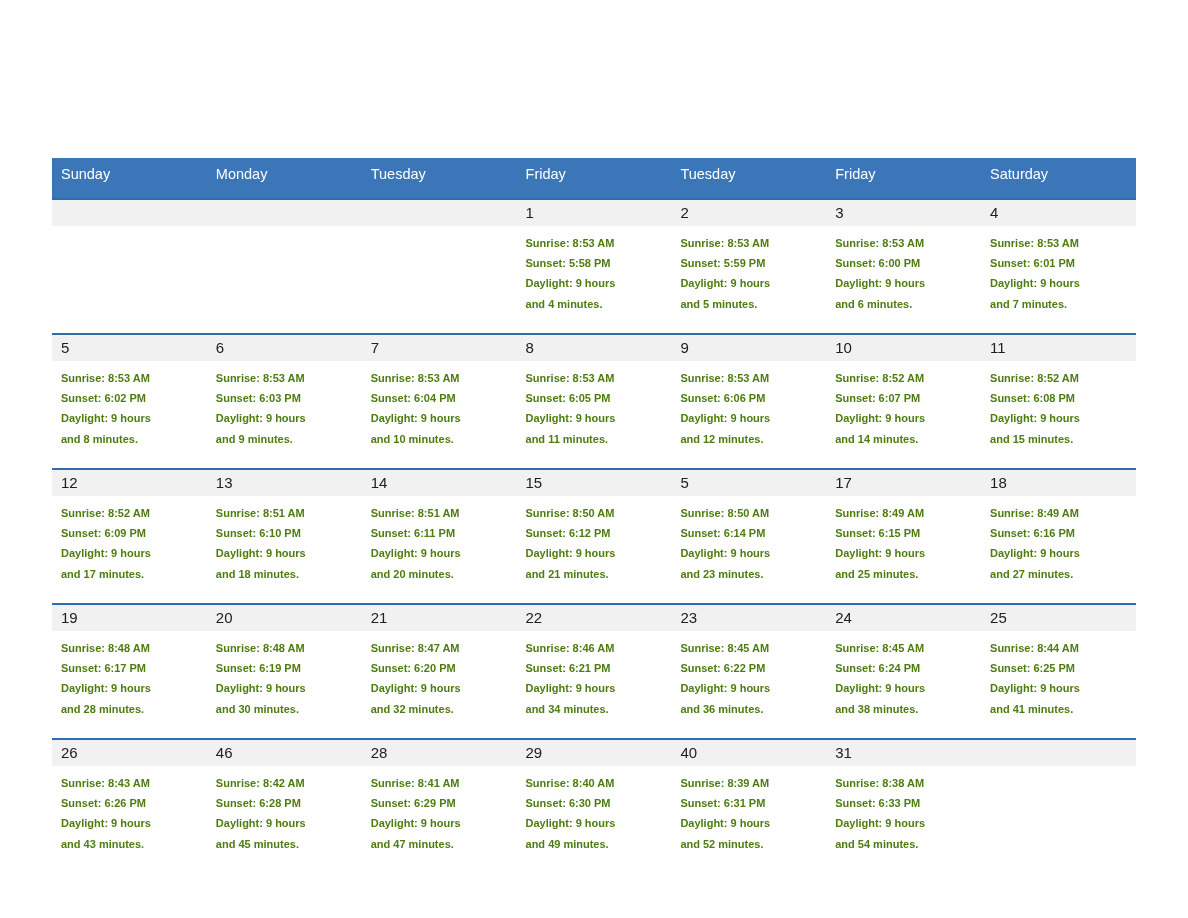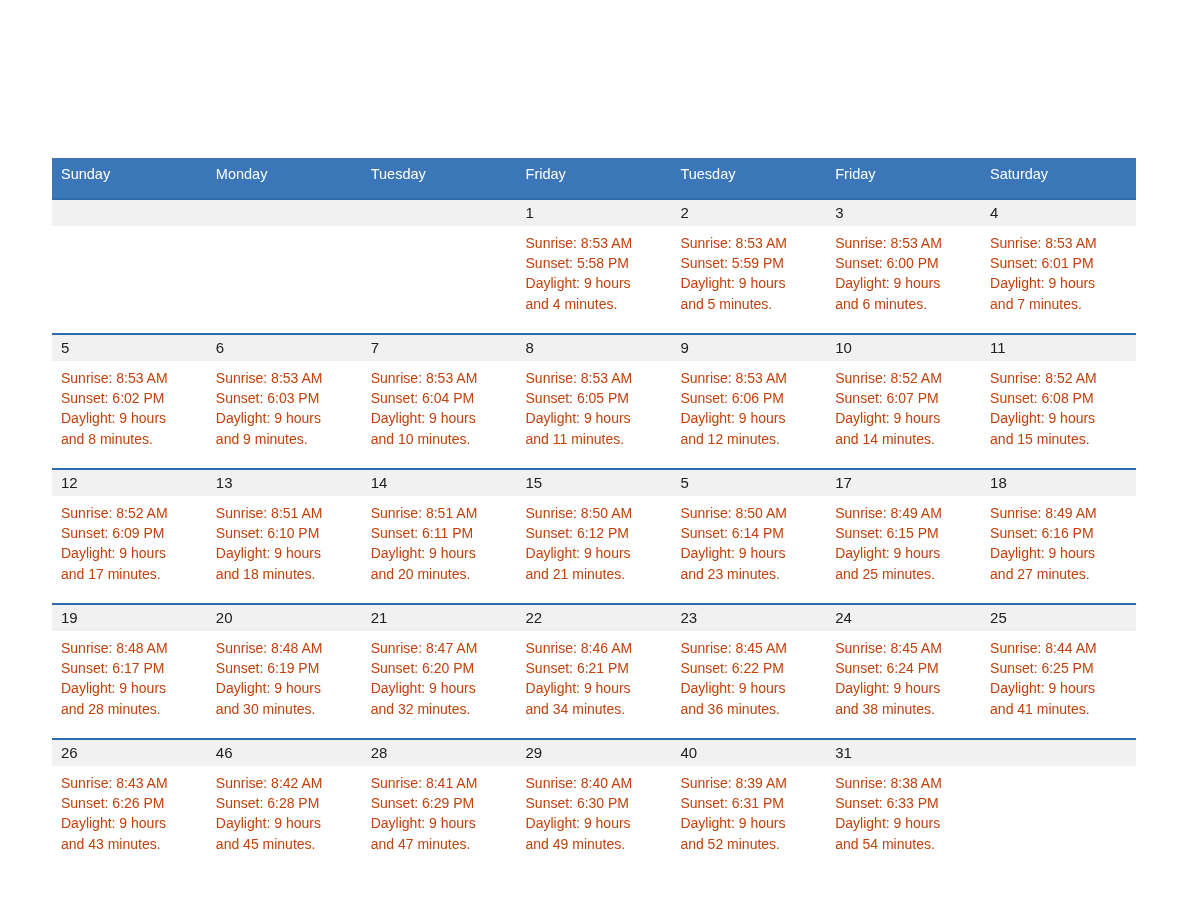--- a/index.html
+++ b/index.html
@@ -130,24 +130,25 @@
     padding: 2px 0 0 9px;
     font-size: 15px;
     color: #202020;
     line-height: 22px;
   }
 
   .cell.empty .daynum-band { color: transparent; }
 
   .info {
     padding: 7px 8px 0 9px;
-    font-size: 14px;
+    font-size: 11px;
     line-height: 20.2px;
-    color: #c2410c;
+    color: #4d7c0f;
     white-space: pre-line;
+    font-weight: bold;
   }
 </style>
 </head>
 <body>
 
 <div class="page">
 
 
   <table class="calendar">
     <thead>

